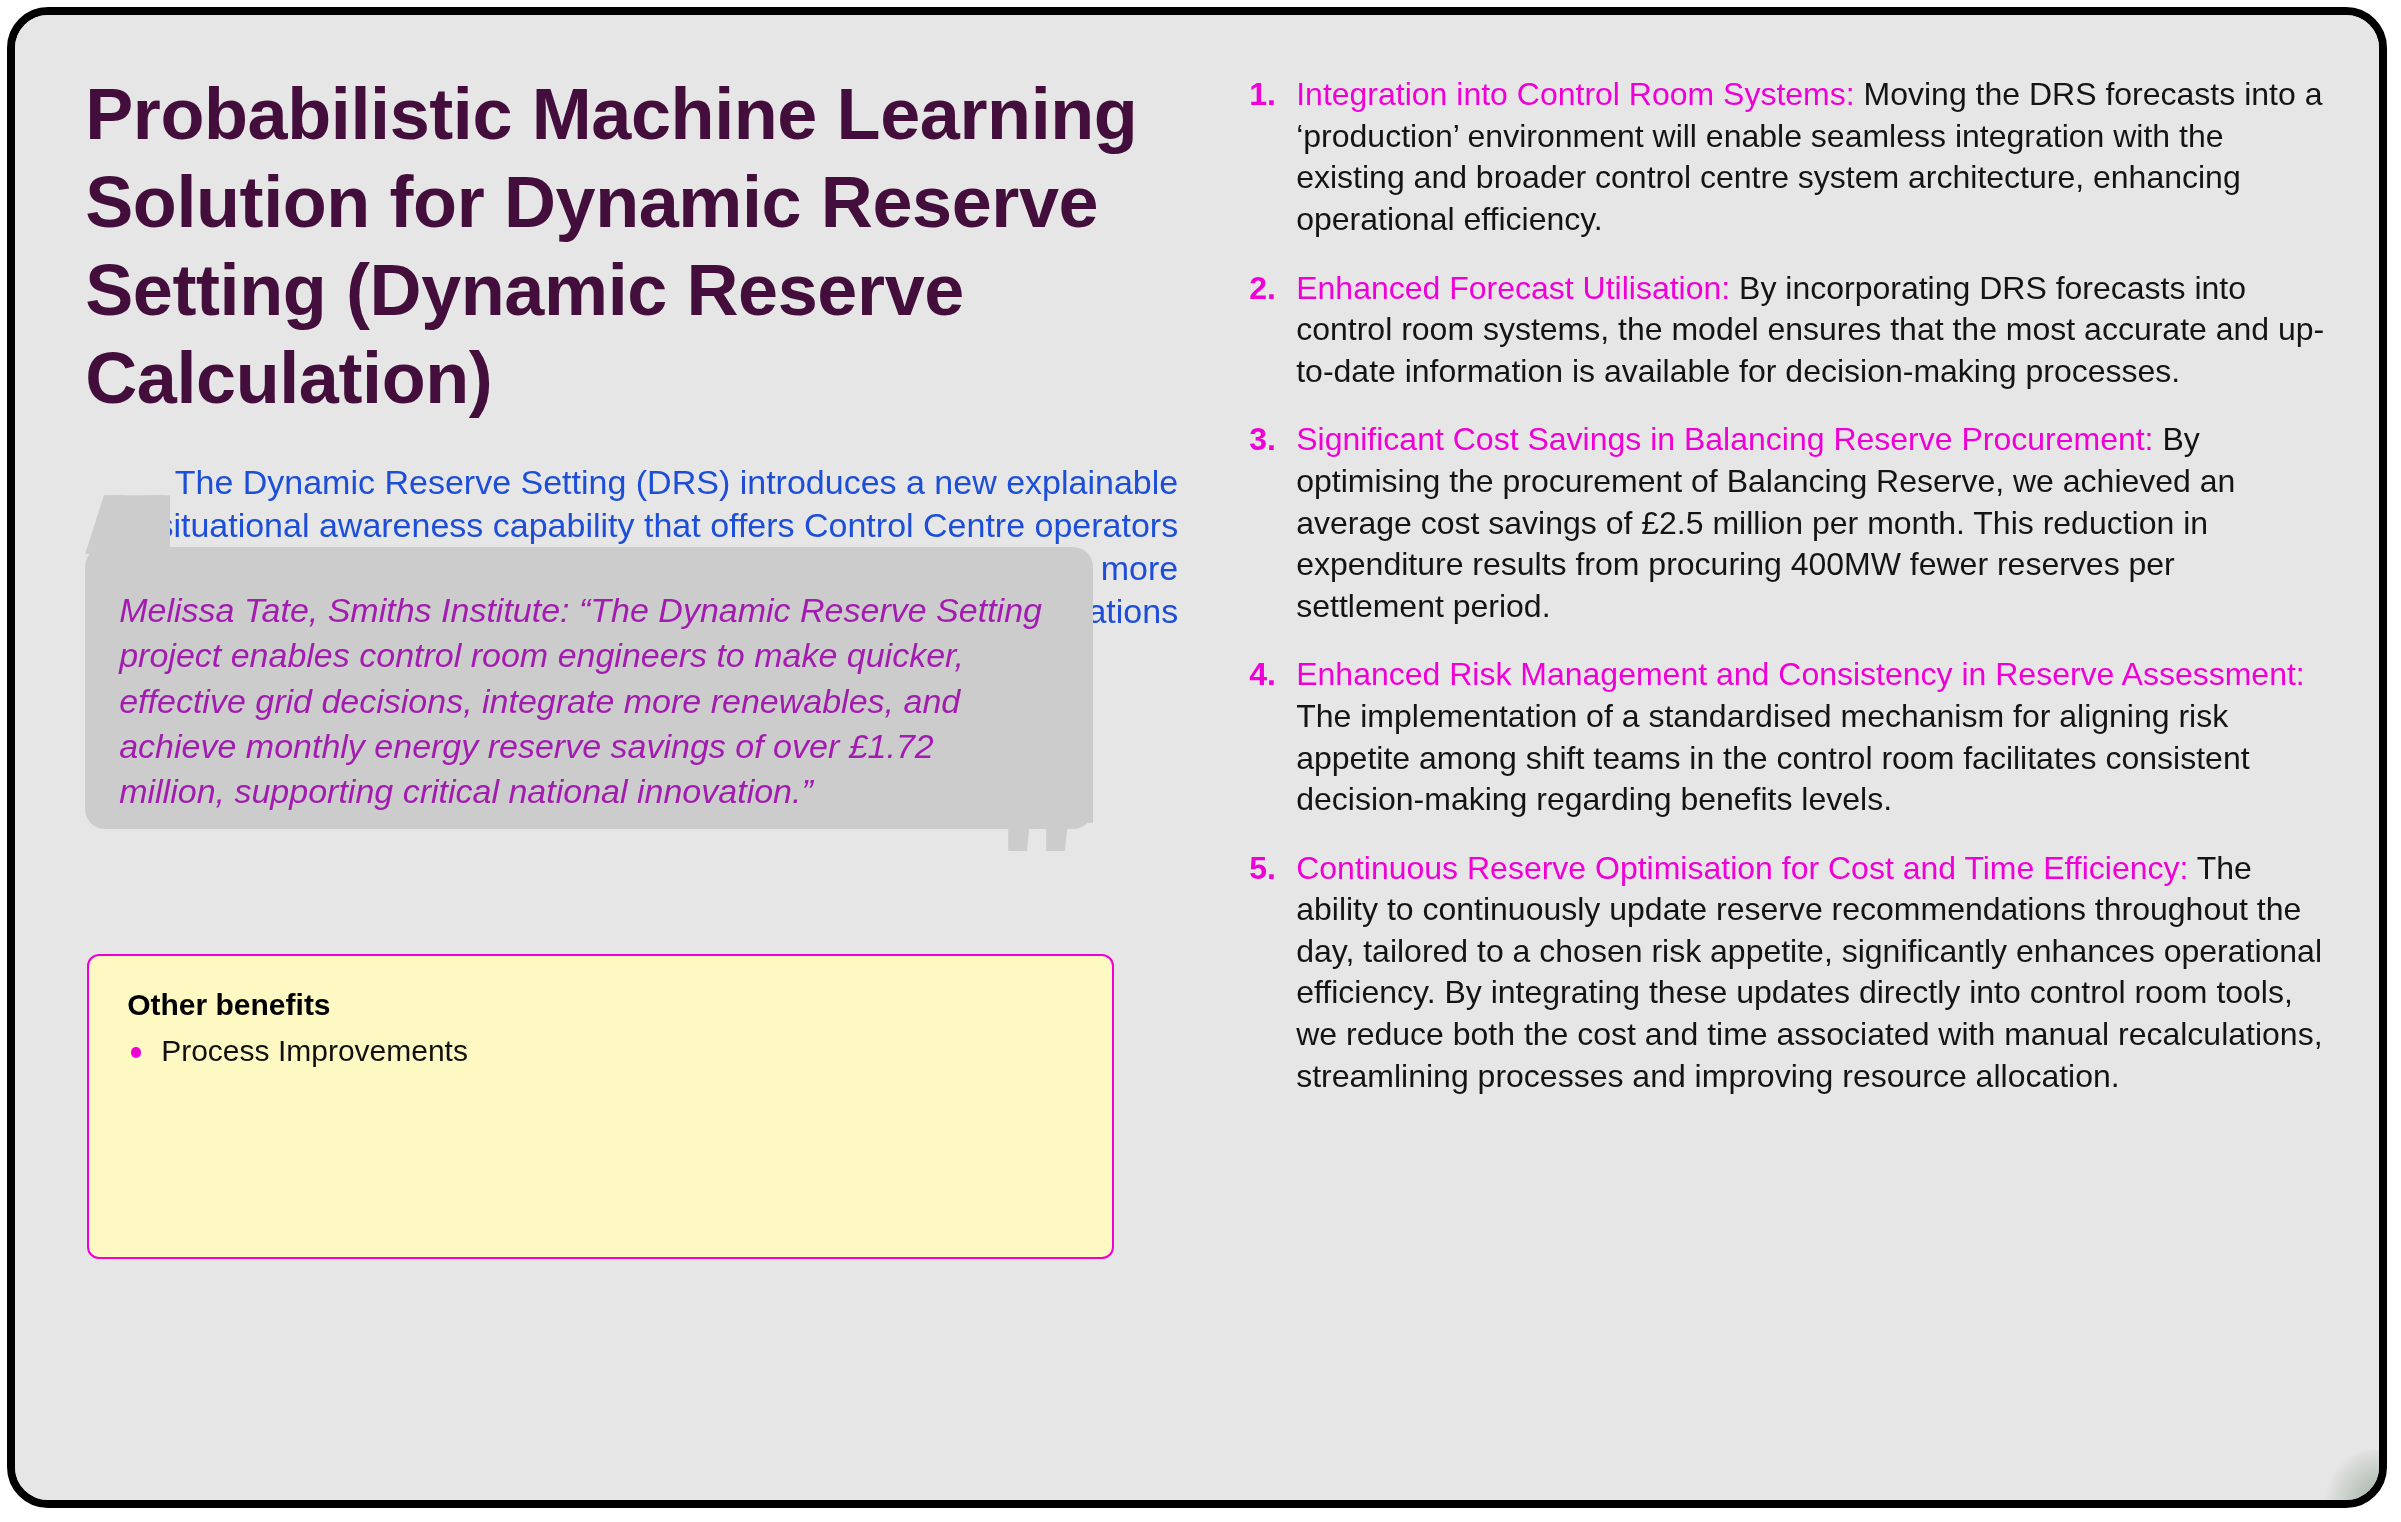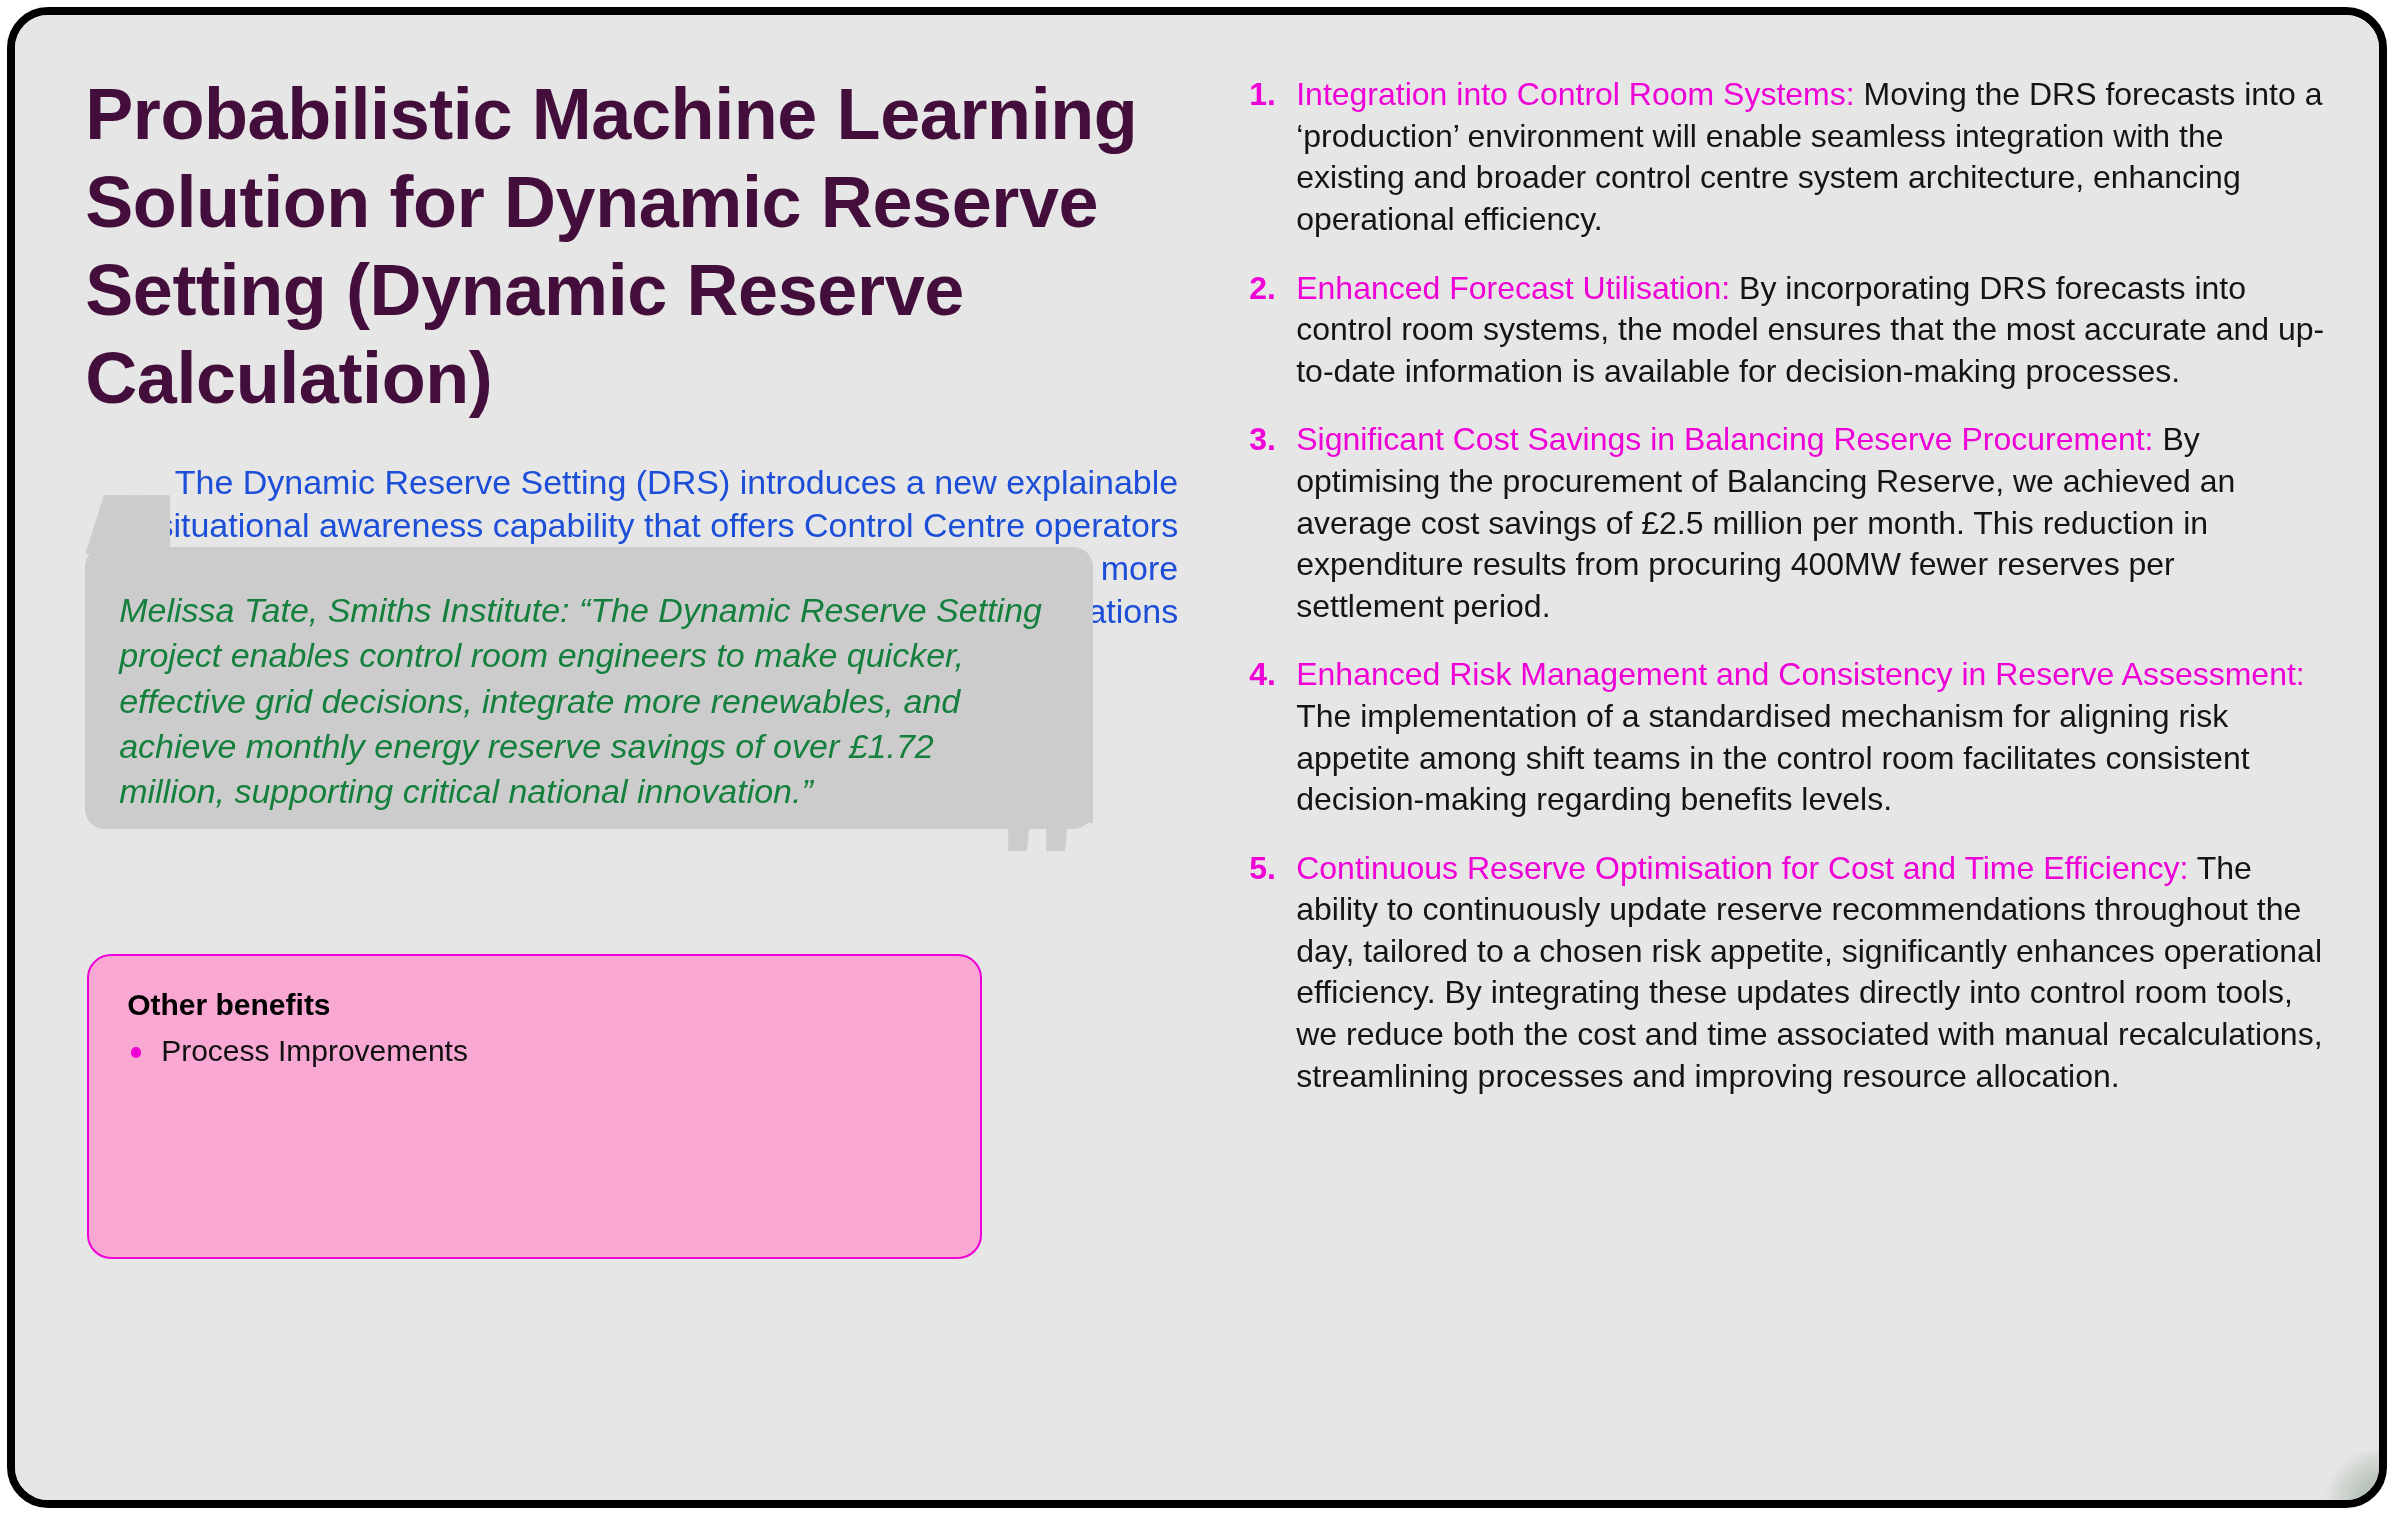--- a/index.html
+++ b/index.html
@@ -126,36 +126,36 @@
     background: #cccccc;
   }
 
   .quote-text {
     position: absolute;
     left: 34px;
     top: 70px;
     width: 923px;
     margin: 0;
     font-style: italic;
-    color: #15803d;
+    color: #a21caf;
     font-size: 34px;
     line-height: 1.33;
   }
 
   
   .benefits-card {
     position: absolute;
     left: 72px;
     top: 939px;
-    width: 895px;
+    width: 1027px;
     height: 305px;
     box-sizing: border-box;
-    background: #f9a8d4;
+    background: #fef9c3;
     border: 2.7px solid #ee00d6;
-    border-radius: 24px;
+    border-radius: 12px;
     padding: 32px 36px 0 38px;
   }
   .benefits-title {
     margin: 0 0 14.3px 0;
     font-size: 30px;
     font-weight: 700;
     color: #000000;
   }
   .benefits-list {
     list-style: none;

